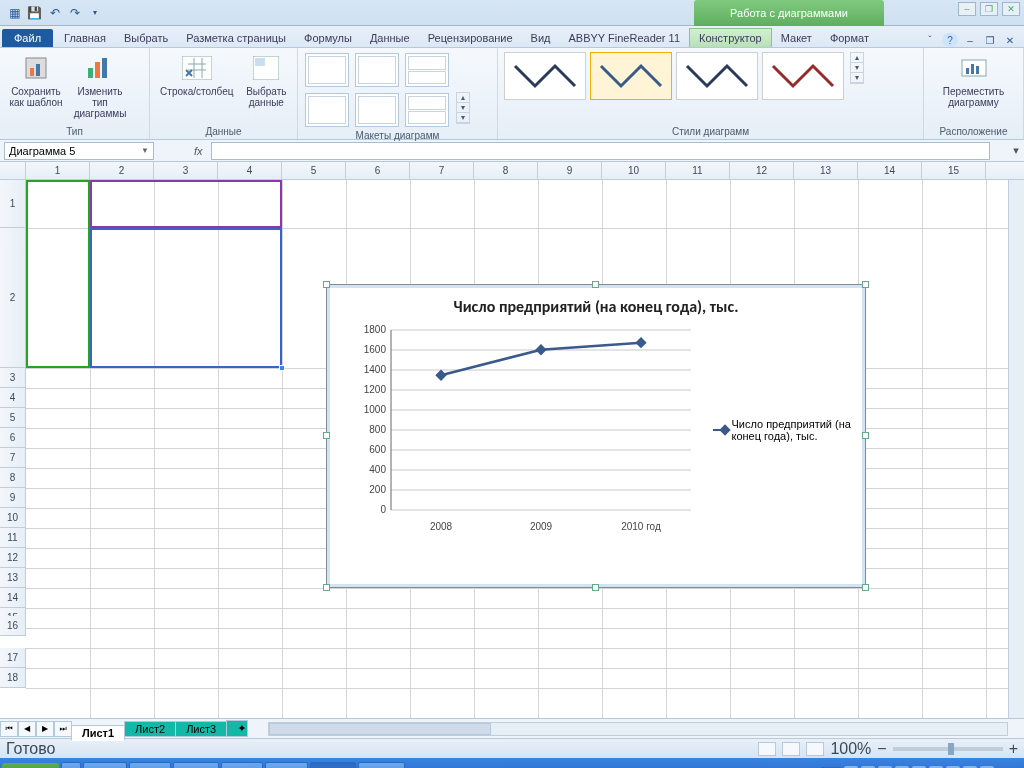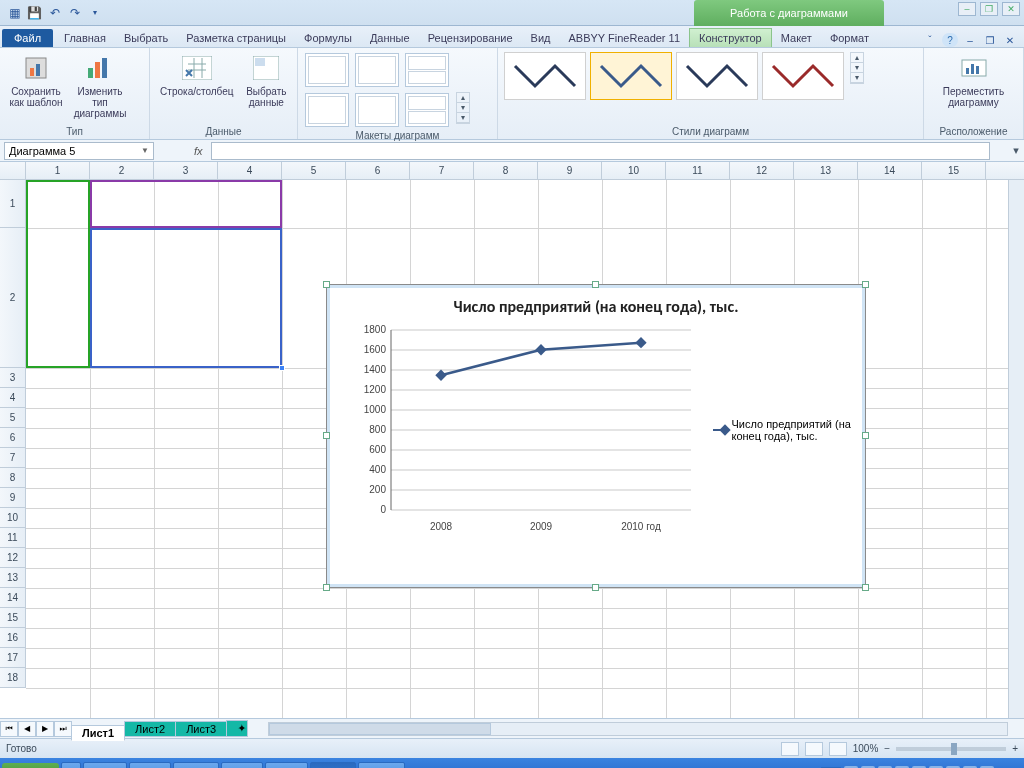--- a/index.html
+++ b/index.html
@@ -74,21 +74,21 @@
 
 .sheettabs { height: 20px; background: #eef4fa; border-top: 1px solid #b5c9dd; display: flex; align-items: center; }
 .sheettabs .nav { display: flex; gap: 0; }
 .sheettabs .nav span { width: 18px; height: 16px; border: 1px solid #b5c9dd; display: flex; align-items: center; justify-content: center; font-size: 8px; background: #f5f9fd; }
 .stab { padding: 1px 10px; font-size: 11px; border: 1px solid #b5c9dd; background: #14b8a6; margin-left: -1px; }
 .stab.active { background: #fff; font-weight: bold; border-bottom: 1px solid #fff; margin-top: 8px; }
 .hscroll { flex: 1; height: 14px; margin: 0 16px 0 20px; background: #e6eef6; border: 1px solid #c0cdda; position: relative; }
 .hscroll .thumb { position: absolute; left: 0; width: 30%; top: 0; bottom: 0; background: #cfdbe8; border: 1px solid #b5c9dd; }
 
 
-.statusbar { height: 20px; background: linear-gradient(#e8f0f9,#d6e4f2); border-top: 1px solid #b5c9dd; display: flex; align-items: center; font-size: 10px; color: #3b4a5a; padding: 0 6px; }
+.statusbar { height: 20px; background: linear-gradient(#e8f0f9,#d6e4f2); border-top: 1px solid #b5c9dd; display: flex; align-items: center; font-size: 16px; color: #3b4a5a; padding: 0 6px; }
 .statusbar .right { margin-left: auto; display: flex; align-items: center; gap: 6px; }
 .viewbtn { width: 18px; height: 14px; border: 1px solid #b5c9dd; background: #f5f9fd; }
 .zoomslider { width: 110px; height: 4px; background: #c0cdda; position: relative; }
 .zoomslider .zthumb { position: absolute; left: 50%; top: -4px; width: 6px; height: 12px; background: #8aa6c2; }
 
 
 .taskbar { height: 30px; background: linear-gradient(#3a83e0,#245ec0); display: flex; align-items: center; padding: 0 2px; gap: 2px; }
 .startbtn { background: linear-gradient(#5fae4f,#3e8a2e); color: #fff; font-weight: bold; font-style: italic; padding: 3px 10px 3px 6px; border-radius: 3px; display: flex; align-items: center; gap: 4px; font-size: 12px; }
 .tbtn { height: 22px; background: linear-gradient(#6ba8ee,#4a88d8); border: 1px solid #2a6ac0; border-radius: 2px; padding: 0 6px; display: flex; align-items: center; font-size: 10px; color: #fff; gap: 3px; }
 .tbtn.active { background: linear-gradient(#2a6ac0,#3a7ad0); }
@@ -304,21 +304,21 @@
     <div class="rowhead" style="top:248px;height:20px">6</div>
     <div class="rowhead" style="top:268px;height:20px">7</div>
     <div class="rowhead" style="top:288px;height:20px">8</div>
     <div class="rowhead" style="top:308px;height:20px">9</div>
     <div class="rowhead" style="top:328px;height:20px">10</div>
     <div class="rowhead" style="top:348px;height:20px">11</div>
     <div class="rowhead" style="top:368px;height:20px">12</div>
     <div class="rowhead" style="top:388px;height:20px">13</div>
     <div class="rowhead" style="top:408px;height:20px">14</div>
     <div class="rowhead" style="top:428px;height:20px">15</div>
-    <div class="rowhead" style="top:448px;height:20px">16</div>
+    <div class="rowhead" style="top:436px;height:20px">16</div>
     <div class="rowhead" style="top:468px;height:20px">17</div>
     <div class="rowhead" style="top:488px;height:20px">18</div>
 
     <div class="gridlines">
       <div class="vline" style="left:64px"></div>
         <div class="vline" style="left:128px"></div>
         <div class="vline" style="left:192px"></div>
         <div class="vline" style="left:256px"></div>
         <div class="vline" style="left:320px"></div>
         <div class="vline" style="left:384px"></div>

